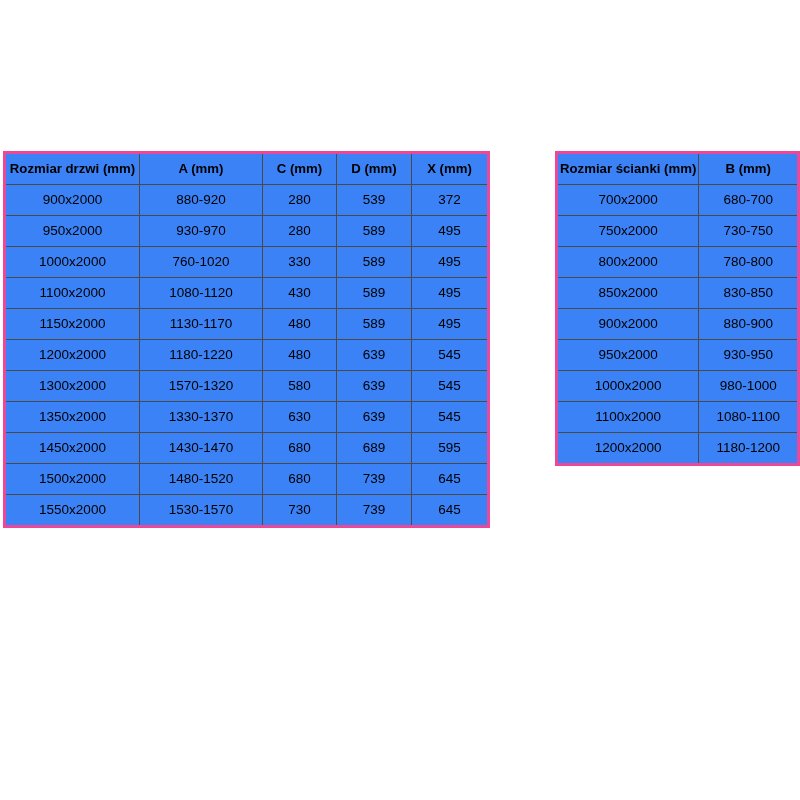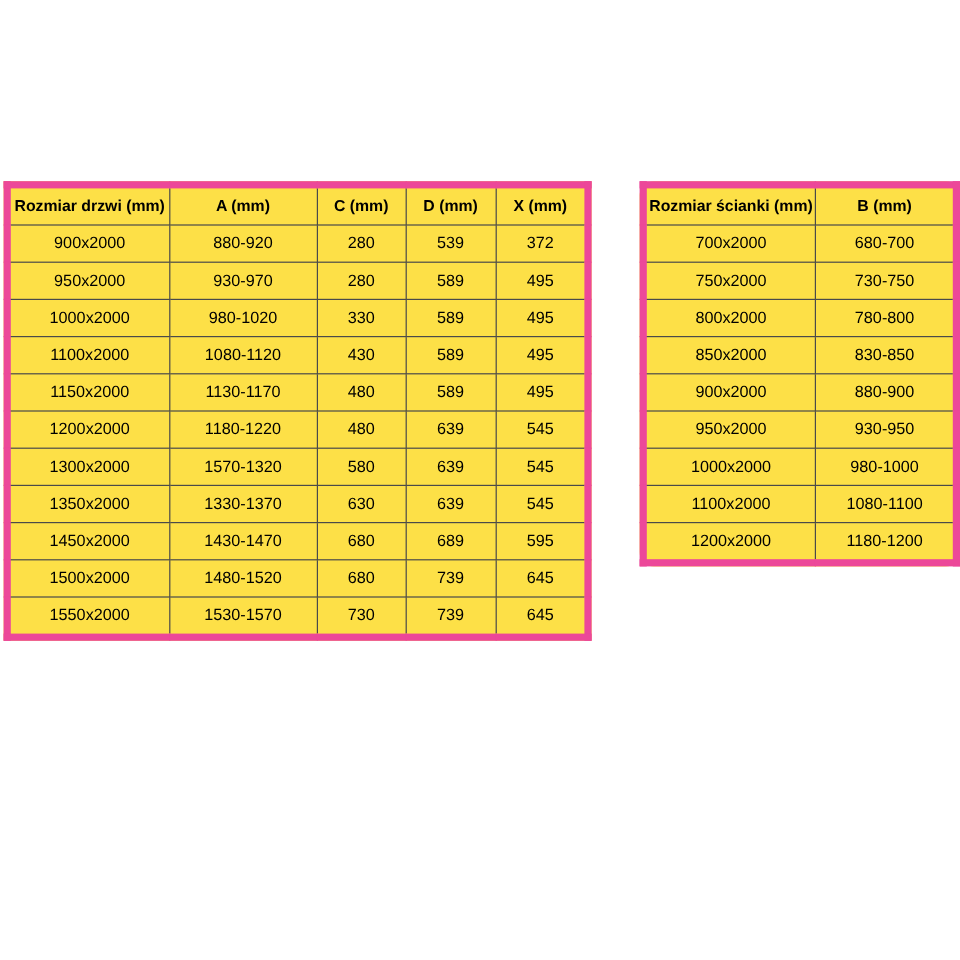--- a/index.html
+++ b/index.html
@@ -12,25 +12,25 @@
     background: #ffffff;
     font-family: "Liberation Sans", sans-serif;
     color: #000000;
     position: relative;
     overflow: hidden;
   }
   table.dims-table {
     position: absolute;
     border-collapse: collapse;
     table-layout: fixed;
-    background: #fde047;
-    border: 6px solid #ec4899;
+    background: #3b82f6;
+    border: 3px solid #ec4899;
   }
   #doors-table { left: 3px; top: 151px; }
-  #walls-table { left: 533px; top: 151px; border-radius: 12px; }
+  #walls-table { left: 555px; top: 151px; }
   .dims-table th, .dims-table td {
     border: 1px solid #4a4a4a;
     height: 30px;
     padding: 0 2px;
     text-align: center;
     vertical-align: middle;
     font-size: 13.5px;
     line-height: 1;
     overflow: hidden;
     white-space: nowrap;
@@ -79,21 +79,21 @@
       </tr>
       <tr>
         <td>950x2000</td>
         <td>930-970</td>
         <td>280</td>
         <td>589</td>
         <td>495</td>
       </tr>
       <tr>
         <td>1000x2000</td>
-        <td>980-1020</td>
+        <td>760-1020</td>
         <td>330</td>
         <td>589</td>
         <td>495</td>
       </tr>
       <tr>
         <td>1100x2000</td>
         <td>1080-1120</td>
         <td>430</td>
         <td>589</td>
         <td>495</td>

